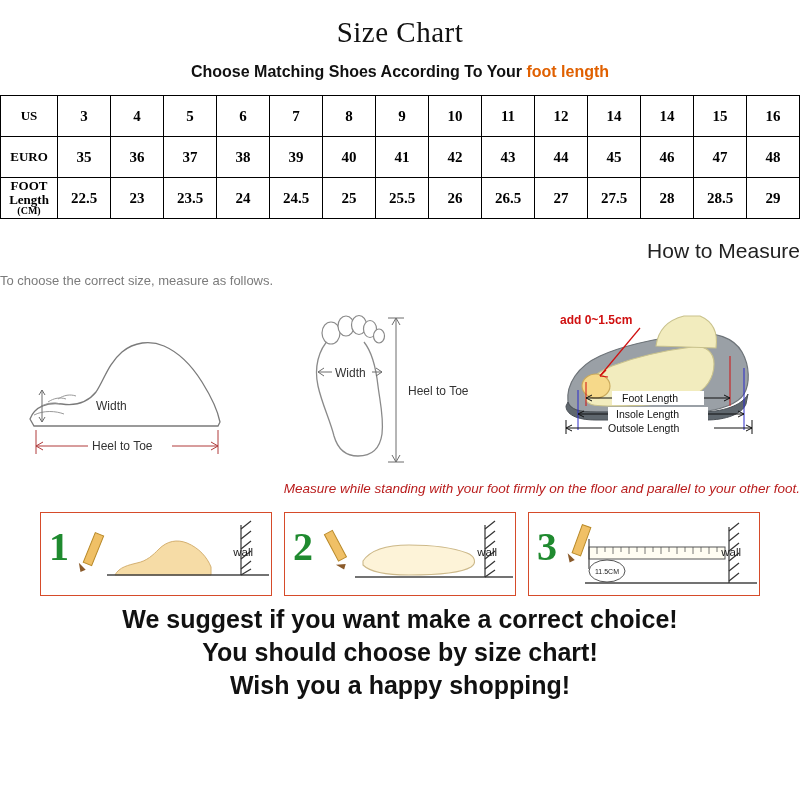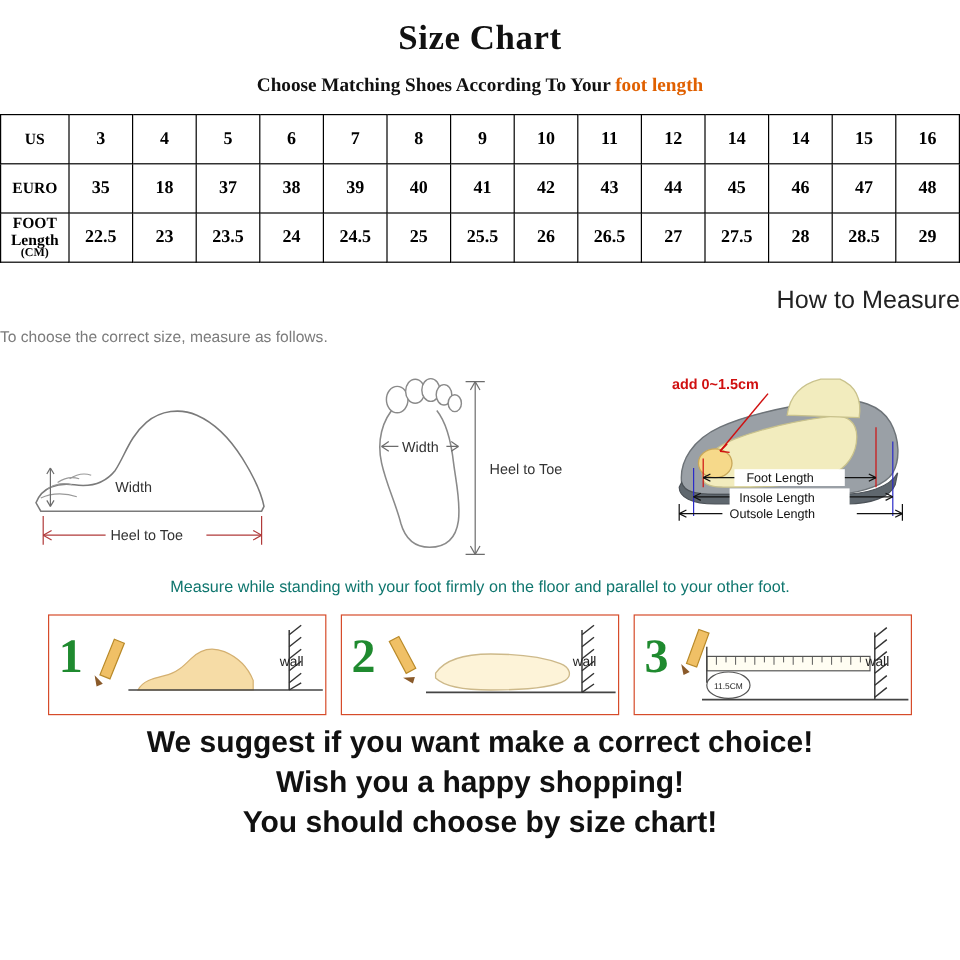--- a/index.html
+++ b/index.html
@@ -16,29 +16,29 @@
     position: relative;
   }
   .page {
     width: 800px;
     height: 800px;
     position: relative;
   }
   .title {
     text-align: center;
     font-family: "Liberation Serif", serif;
-    font-weight: bold;
+    font-weight: normal;
     font-size: 29px;
     color: #111;
     margin-top: 16px;
     letter-spacing: 0.5px;
   }
   .subtitle {
     text-align: center;
-    font-family: Liberation Serif, serif;
+    font-family: Liberation Sans, sans-serif;
     font-weight: bold;
     font-size: 16px;
     color: #111;
     margin-top: 14px;
   }
   .subtitle .accent {
     color: #e06000;
   }
   table.size-table {
     border-collapse: collapse;
@@ -77,24 +77,25 @@
     font-size: 13px;
     color: #7b7b7b;
     margin-top: 10px;
   }
   .diagram-row {
     position: relative;
     height: 185px;
     margin-top: 6px;
   }
   .measure-note {
-    text-align: center;
+    text-align: right;
     font-size: 13.5px;
-    color: #0f766e;
+    color: #b91c1c;
     margin-top: 2px;
+    font-style: italic;
   }
   .steps {
     display: flex;
     justify-content: center;
     gap: 12px;
     margin-top: 16px;
   }
   .step-box {
     width: 230px;
     height: 82px;
@@ -173,21 +174,21 @@
       <td>11</td>
       <td>12</td>
       <td>14</td>
       <td>14</td>
       <td>15</td>
       <td>16</td>
     </tr>
     <tr>
       <td class="rowhead">EURO</td>
       <td>35</td>
-      <td>18</td>
+      <td>36</td>
       <td>37</td>
       <td>38</td>
       <td>39</td>
       <td>40</td>
       <td>41</td>
       <td>42</td>
       <td>43</td>
       <td>44</td>
       <td>45</td>
       <td>46</td>
@@ -438,17 +439,17 @@
           <line x1="200" y1="58" x2="210" y2="50"></line>
           <line x1="200" y1="68" x2="210" y2="60"></line>
         </g>
       </svg>
       <span class="wall-label">wall</span>
     </div>
   </div>
 
   <div class="footer">
     <div>We suggest if you want make a correct choice!</div>
+    <div>You should choose by size chart!</div>
     <div>Wish you a happy shopping!</div>
-    <div>You should choose by size chart!</div>
   </div>
 
 </div>
 
 </body></html>

